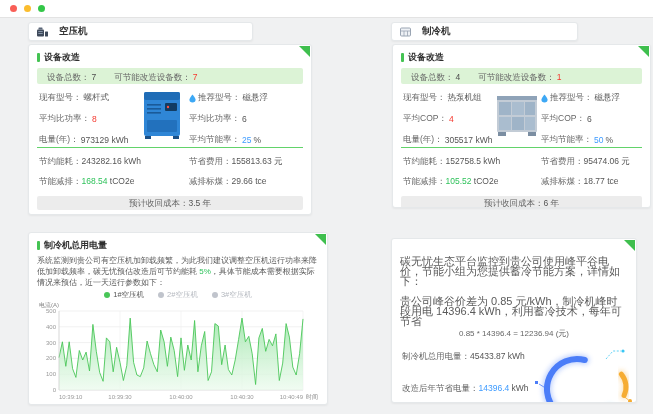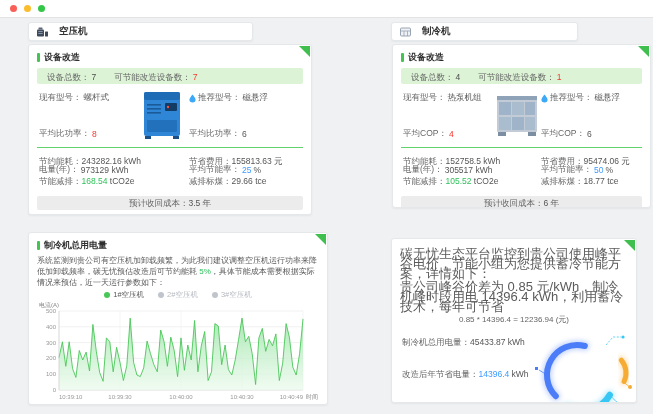--- a/index.html
+++ b/index.html
@@ -17,39 +17,39 @@
   .panel { padding:7px 8px; overflow:hidden; }
   .corner-tri { position:absolute; top:1px; right:1px; width:0; height:0; border-top:11px solid #3fbf4e; border-left:11px solid transparent; cursor:pointer; }
   .panel-title-row { display:flex; align-items:center; gap:4px; height:11px; }
   .marker { width:3px; height:9px; background:#44c353; border-radius:1px; }
   .panel-title { font-size:9px; font-weight:bold; color:#2f2f2f; }
 
   .summary-bar { margin-top:5px; height:16px; background:#dcf3d6; border-radius:2px; display:flex; align-items:flex-end; padding-left:10px; gap:18px; font-size:8.5px; color:#4d4d4d; }
   .summary-pair { display:flex; gap:2px; }
 
   .info-grid { position:relative; margin-top:8px; height:52px; font-size:8.5px; }
-  .info-col { position:absolute; top:0; display:flex; flex-direction:column; gap:24px; }
+  .info-col { position:absolute; top:0; display:flex; flex-direction:column; gap:9px; }
   .info-row { display:flex; align-items:center; gap:2px; white-space:nowrap; }
   .equip-img { position:absolute; top:-2px; }
 
   .green-divider { border-top:1px solid #62d36a; margin-top:3px; }
 
   .results-grid { position:relative; margin-top:6px; height:36px; font-size:8.5px; }
   .res-cell { position:absolute; white-space:nowrap; }
 
   .payback-bar { margin-top:6px; height:14px; line-height:14px; background:#ececec; border-radius:2px; text-align:center; font-size:8.5px; color:#555; }
 
   .val-red    { color:#f5392f; }
   .val-blue   { color:#3e9bff; }
   .val-green  { color:#2fc25b; }
   .val-plain  { color:#555; }
   .lbl { color:#666; }
 
   .para { margin-top:4px; font-size:8px; line-height:11px; color:#5a5a5a; }
-  .para-sm { margin-top:3px; font-size:13px; line-height:10px; color:#5a5a5a; }
+  .para-sm { margin-top:10px; font-size:11px; line-height:10px; color:#5a5a5a; }
   .formula { margin-top:2px; font-size:8px; color:#666; text-align:center; }
 
   .legend-row { margin-top:2px; display:flex; justify-content:center; gap:14px; height:10px; align-items:center; }
   .legend-item { display:flex; align-items:center; gap:3px; font-size:7.5px; cursor:pointer; }
   .legend-item .dot { width:6px; height:6px; border-radius:50%; display:inline-block; }
 
   .cool-body { position:relative; margin-top:4px; height:96px; }
   .stat-list { position:absolute; left:2px; top:8px; display:flex; flex-direction:column; gap:20px; }
   .stat-row { font-size:8.5px; white-space:nowrap; }
   .donut-wrap { position:absolute; right:-2px; top:-4px; }

